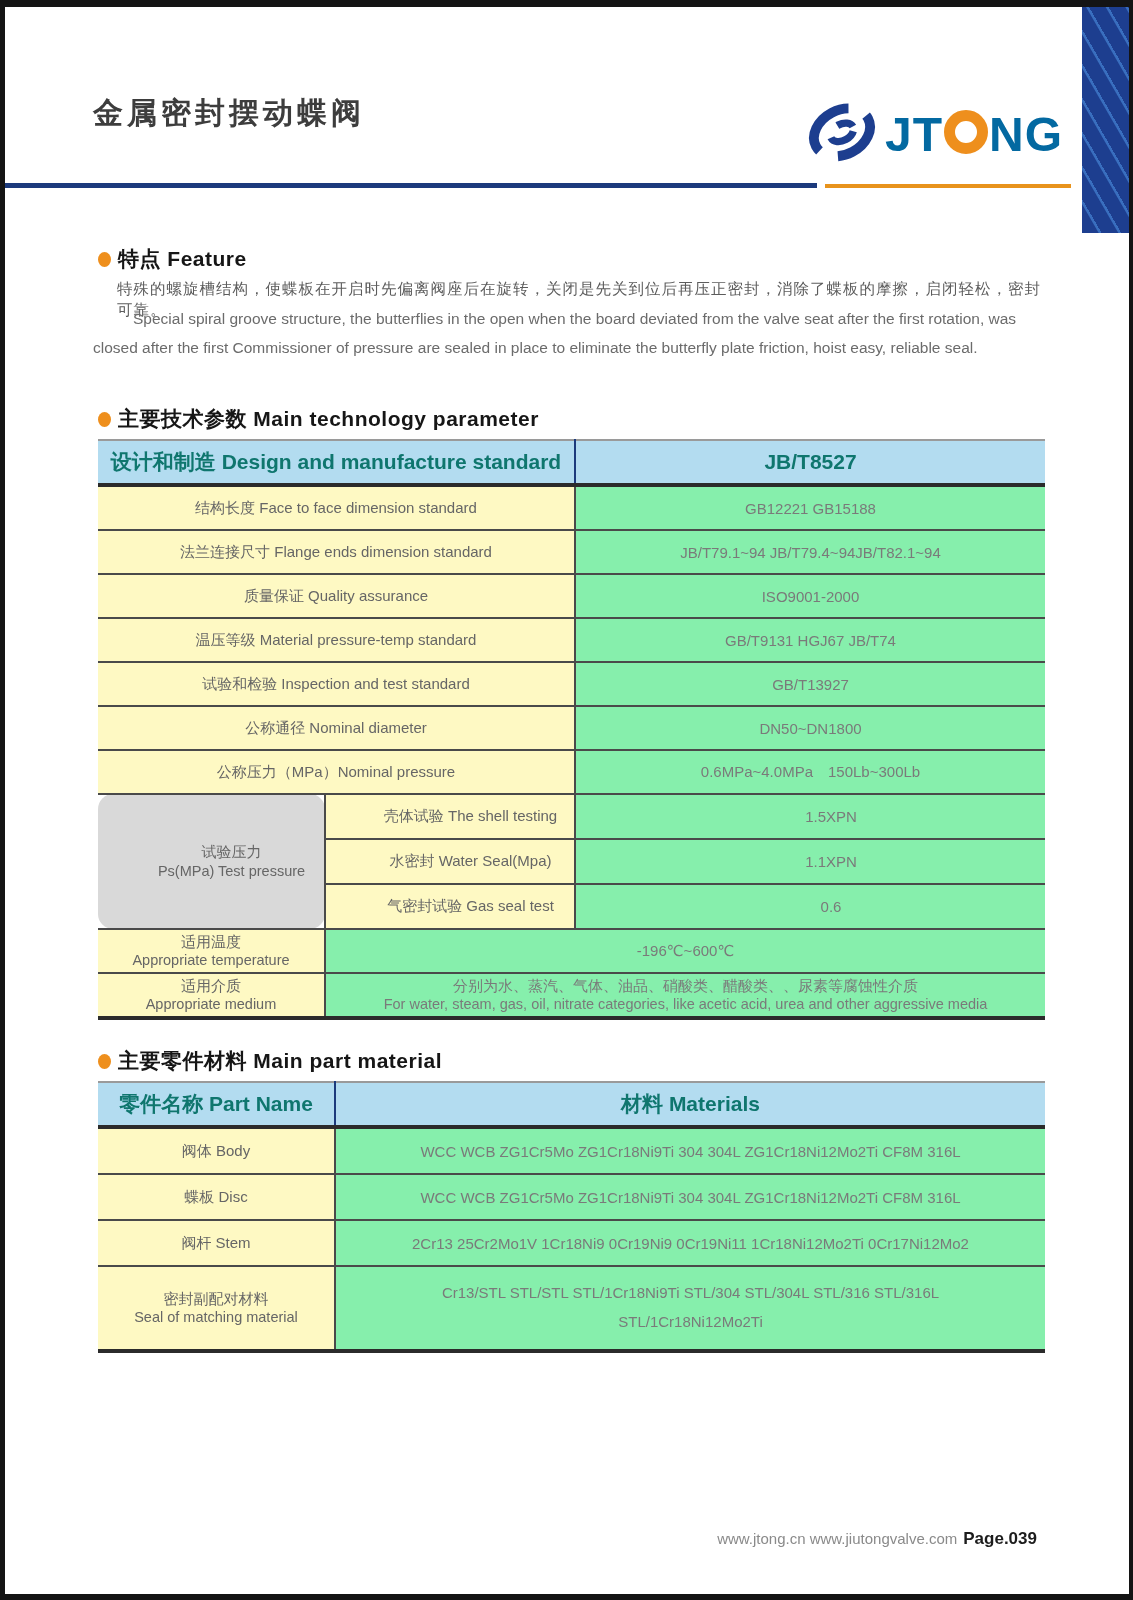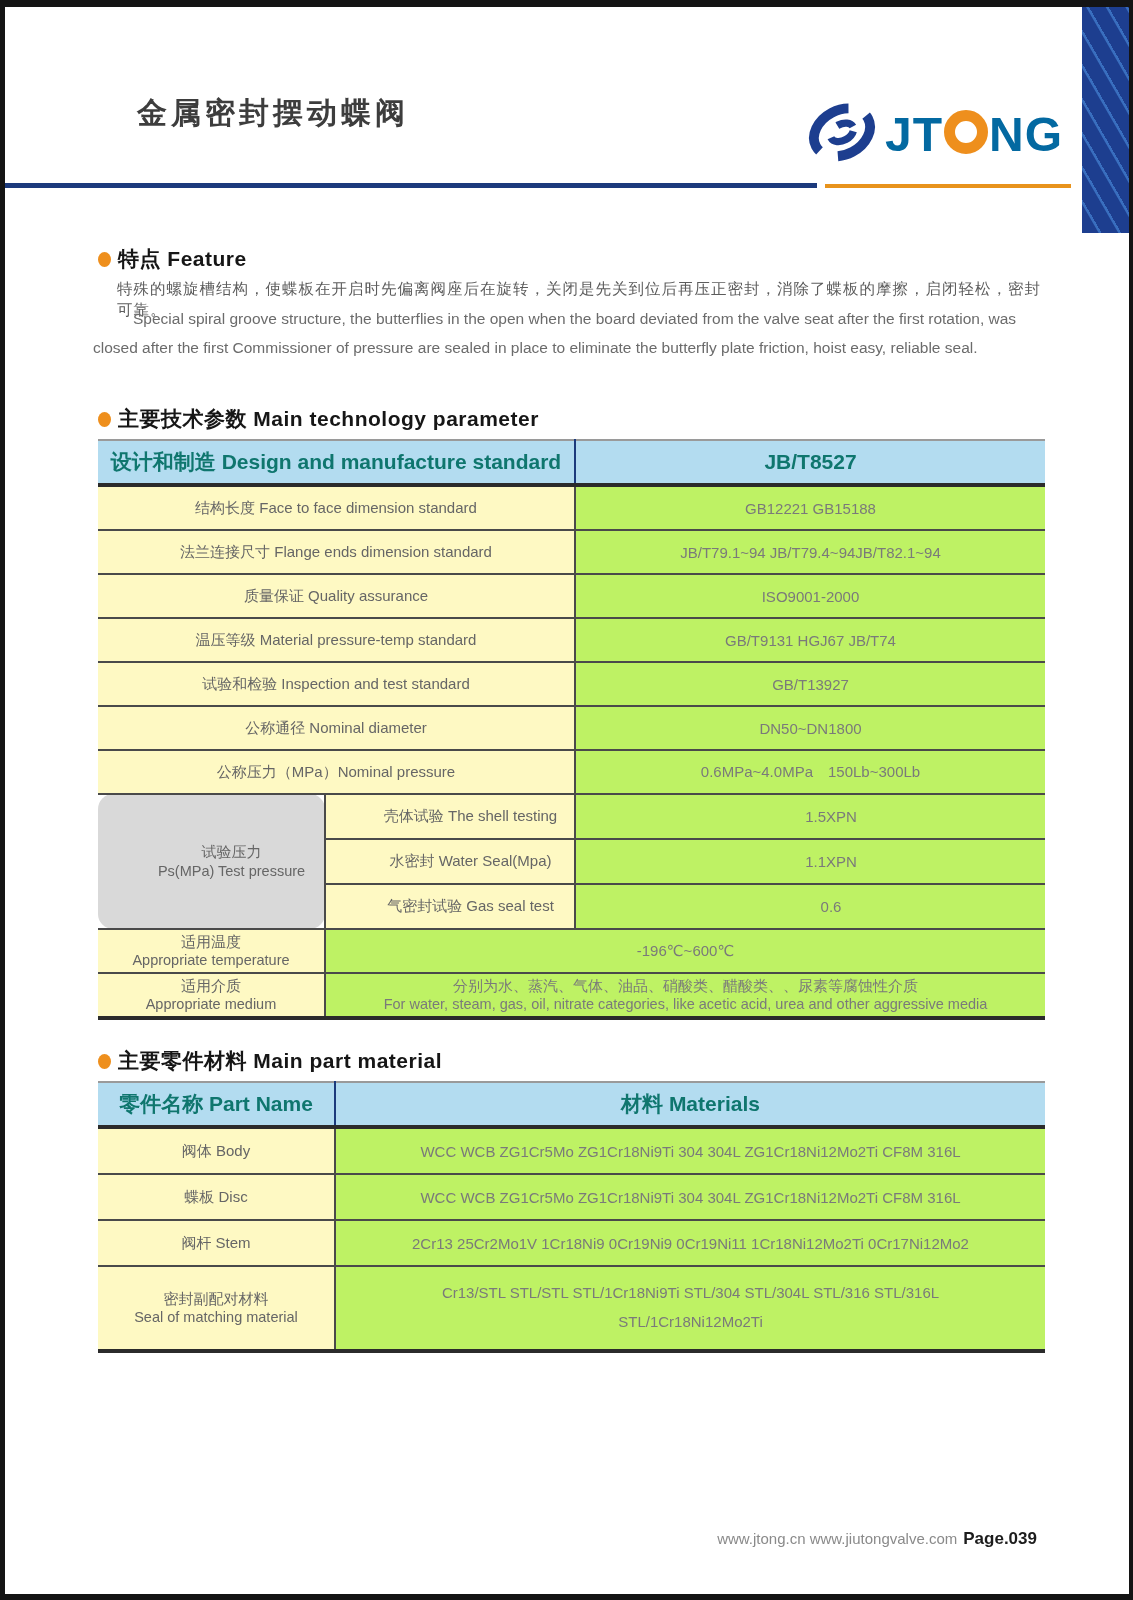--- a/index.html
+++ b/index.html
@@ -16,21 +16,21 @@
   
   .corner-block{
     position:absolute;top:0;right:0;width:47px;height:226px;
     background:
       repeating-linear-gradient(60deg,
         rgba(70,140,220,0) 0px, rgba(70,140,220,0) 14px,
         rgba(80,150,230,.55) 15px, rgba(80,150,230,.55) 17px),
       #1d3e8f;
   }
   
-  .title-cn{position:absolute;left:88px;top:86px;font-size:30px;font-weight:600;color:#3d3d3d;letter-spacing:4px;margin-left:44px;}
+  .title-cn{position:absolute;left:88px;top:86px;font-size:30px;font-weight:600;color:#3d3d3d;letter-spacing:4px;}
   .title-en{position:absolute;left:88px;top:128px;font-size:25px;color:#4a4a4a;}
   .rule-navy{position:absolute;left:0;top:176px;width:812px;height:5px;background:#1c3a7c;}
   .rule-orange{position:absolute;left:820px;top:177px;width:246px;height:4px;background:#e8931c;}
   .logo{position:absolute;left:796px;top:84px;width:272px;height:88px;}
   .logo-swirl{position:absolute;left:0;top:0;width:82px;height:86px;}
   .logo-text{position:absolute;left:84px;top:16px;font-size:48px;font-weight:bold;color:#0369a1;letter-spacing:1px;white-space:nowrap;}
   .logo-o{display:inline-block;width:22px;height:22px;border:11px solid #ee8f1d;border-radius:50%;margin:0 1px;position:relative;top:3px;}
   
   .section-head{position:absolute;display:flex;align-items:center;}
   .bullet{width:13px;height:15px;border-radius:50%;background:#ee8f1d;margin-right:7px;flex:none;}
@@ -43,21 +43,21 @@
   .tbl{position:absolute;left:93px;width:947px;background:#fff;border-top:2px solid #9a9a9a;border-bottom:4px solid #2b2b2b;}
   .tbl td{font-size:15px;text-align:center;vertical-align:middle;padding:2px 6px;}
   .tbl tr.hdr td{
     background:#b3dcf0;color:#0f766e;font-weight:bold;height:38px;font-size:21px;
     border-bottom:4px solid #2b2b2b;
   }
   .tbl tr.hdr td + td{border-left:2px solid #1c3a7c;}
   .tbl tr.r td{border-top:2px solid #4a4a4a;}
   .tbl tr.hdr td{border-top:none;}
   td.lbl{background:#fef9c3;color:#666;}
-  td.val{background:#bef264;color:#7a7a7a;}
+  td.val{background:#86efac;color:#7a7a7a;}
   td.val{border-left:2px solid #4a4a4a;}
   .tech{top:432px;}
   .tech tr.r td{height:38px;}
   .tech tr.sub td{height:39px;padding-left:47px;}
   .tech td.span-lbl{background:#d9d9d9;color:#666;border-radius:15px;}
   .two-line{line-height:1.25;}
   .small-en{font-size:14.5px;}
   .mat{top:1074px;}
   .mat tr.r td{height:40px;}
   .mat tr.last td{height:78px;}

